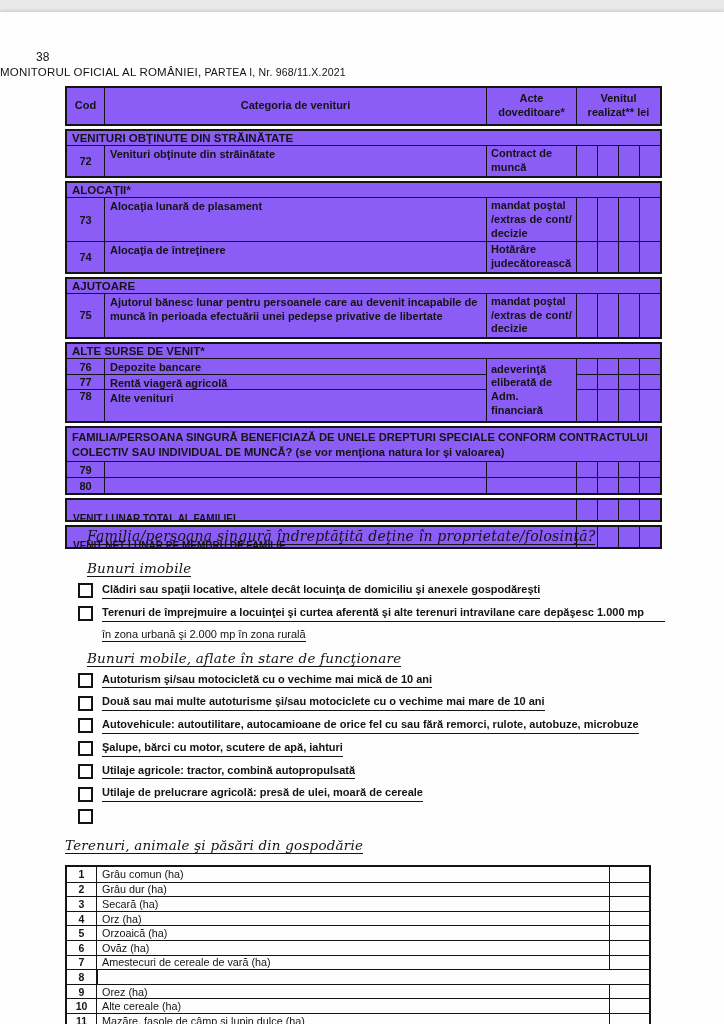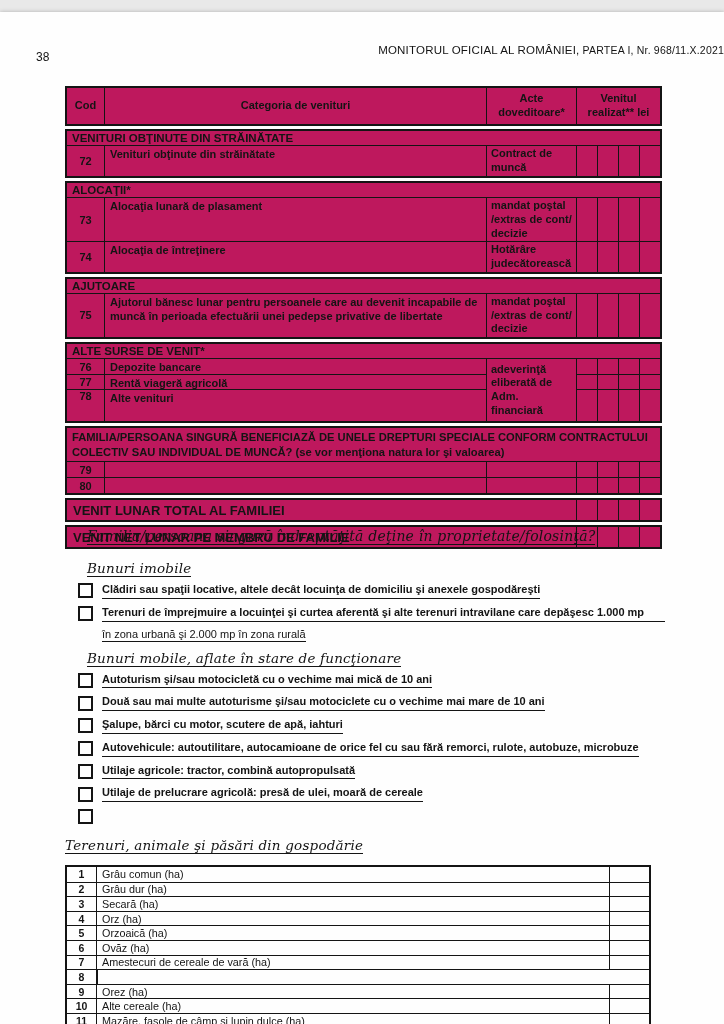--- a/index.html
+++ b/index.html
@@ -6,39 +6,39 @@
   html,body { background:#e9e9e9; }
   .page {
     position:relative; width:724px; height:1024px; background:#fefefe;
     font-family:"Liberation Sans", sans-serif; color:#141414; overflow:hidden;
     margin:12px auto; box-shadow:0 0 4px rgba(0,0,0,.25);
   }
   .pre { white-space:pre-line; }
 
   
   .pageno { position:absolute; left:36px; top:38px; font-size:12px; }
-  .doc-header { position:absolute; left:0; top:32px; width:100%; text-align:right; font-size:11.5px; letter-spacing:.2px; }
+  .doc-header { position:absolute; left:0; top:54px; width:100%; text-align:left; font-size:11.5px; letter-spacing:.2px; }
   .doc-header .sub { font-size:10.5px; }
 
   
   .income { position:absolute; left:65px; top:74px; width:597px; font-size:11px; }
-  .blk { border:2px solid #141414; margin-bottom:3px; background:#be185d; }
+  .blk { border:2px solid #141414; margin-bottom:3px; background:#8b5cf6; }
   .trow { display:flex; align-items:stretch; }
   .bt { border-top:1.5px solid #141414; }
   .c-cod { width:38px; flex:none; border-right:1.5px solid #141414; display:flex; align-items:center; justify-content:center; font-weight:bold; }
   .c-cat { flex:1; padding:1px 5px; font-weight:bold; line-height:1.3; }
   .c-acte { width:90px; flex:none; border-left:1.5px solid #141414; padding:1px 4px; font-weight:bold; line-height:1.25; }
   .c-val { width:84px; flex:none; border-left:1.5px solid #141414; display:flex; }
   .vcell { flex:1; }
   .vcell + .vcell { border-left:1px solid #141414; }
   .hdr-row { height:36px; }
   .hdr-row .hc { display:flex; align-items:center; justify-content:center; text-align:center; font-weight:bold; line-height:1.25; }
   .band { border-bottom:1.5px solid #141414; font-weight:bold; font-size:11.5px; padding:1px 5px; }
   .famtitle { font-weight:bold; font-size:11.2px; padding:2px 5px; line-height:1.3; }
-  .tot-label { flex:1; font-weight:bold; font-size:13px; padding:2px 6px; display:flex; align-items:center; }
+  .tot-label { flex:1; font-weight:bold; font-size:10px; padding:18px 6px; display:flex; align-items:center; }
   .subrow { display:flex; align-items:stretch; }
   .subrow + .subrow { border-top:1px solid #141414; }
   .vgrid { display:flex; width:100%; }
   .vgrid .vcell { border-left:none; }
   .vgrid .vcell + .vcell { border-left:1px solid #141414; }
 
   
   .property { position:absolute; left:65px; top:516px; width:600px; }
   .script-h { font-family:"DejaVu Serif", serif; font-style:italic; font-size:13.5px; letter-spacing:.2px;
               display:inline-block; border-bottom:1px solid #141414; padding-bottom:0; margin:0 0 6px 22px; }
@@ -259,25 +259,25 @@
     <div class="cb-row">
       <span class="cb"></span>
       <span class="cb-text">Autoturism şi/sau motocicletă cu o vechime mai mică de 10 ani</span>
     </div>
     <div class="cb-row">
       <span class="cb"></span>
       <span class="cb-text">Două sau mai multe autoturisme şi/sau motociclete cu o vechime mai mare de 10 ani</span>
     </div>
     <div class="cb-row">
       <span class="cb"></span>
+      <span class="cb-text">Autovehicule: autoutilitare, autocamioane de orice fel cu sau fără remorci, rulote, autobuze, microbuze</span>
+    </div>
+    <div class="cb-row">
+      <span class="cb"></span>
       <span class="cb-text">Şalupe, bărci cu motor, scutere de apă, iahturi</span>
-    </div>
-    <div class="cb-row">
-      <span class="cb"></span>
-      <span class="cb-text">Autovehicule: autoutilitare, autocamioane de orice fel cu sau fără remorci, rulote, autobuze, microbuze</span>
     </div>
     <div class="cb-row">
       <span class="cb"></span>
       <span class="cb-text">Utilaje agricole: tractor, combină autopropulsată</span>
     </div>
     <div class="cb-row">
       <span class="cb"></span>
       <span class="cb-text">Utilaje de prelucrare agricolă: presă de ulei, moară de cereale</span>
     </div>
     <div class="cb-row">

